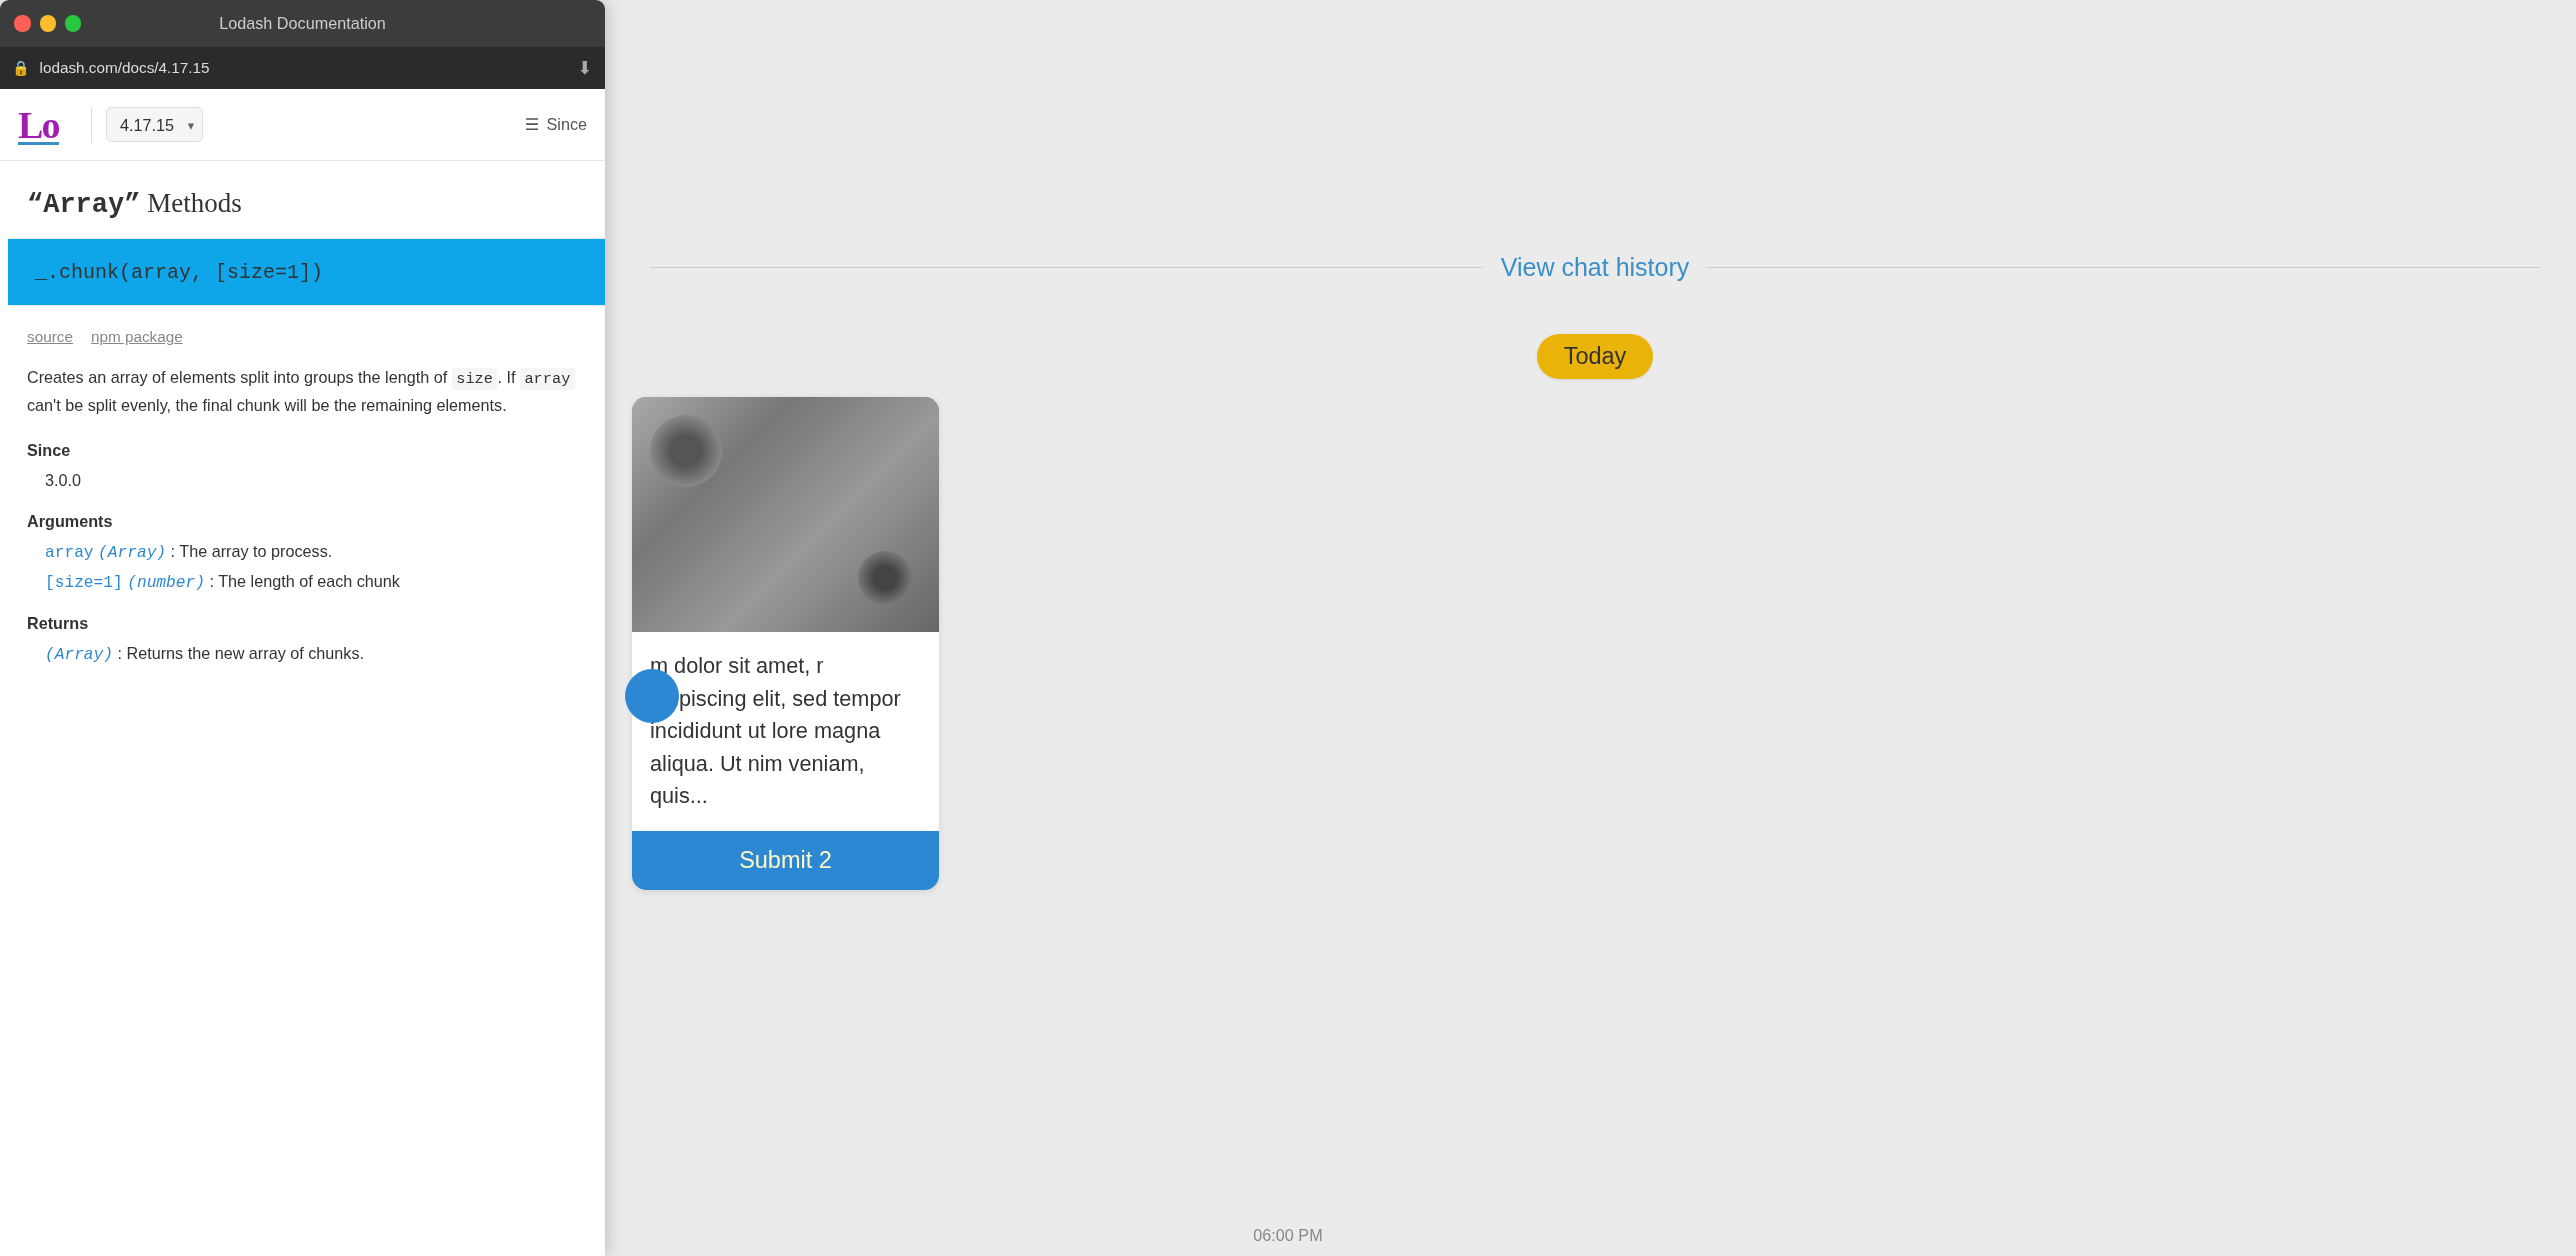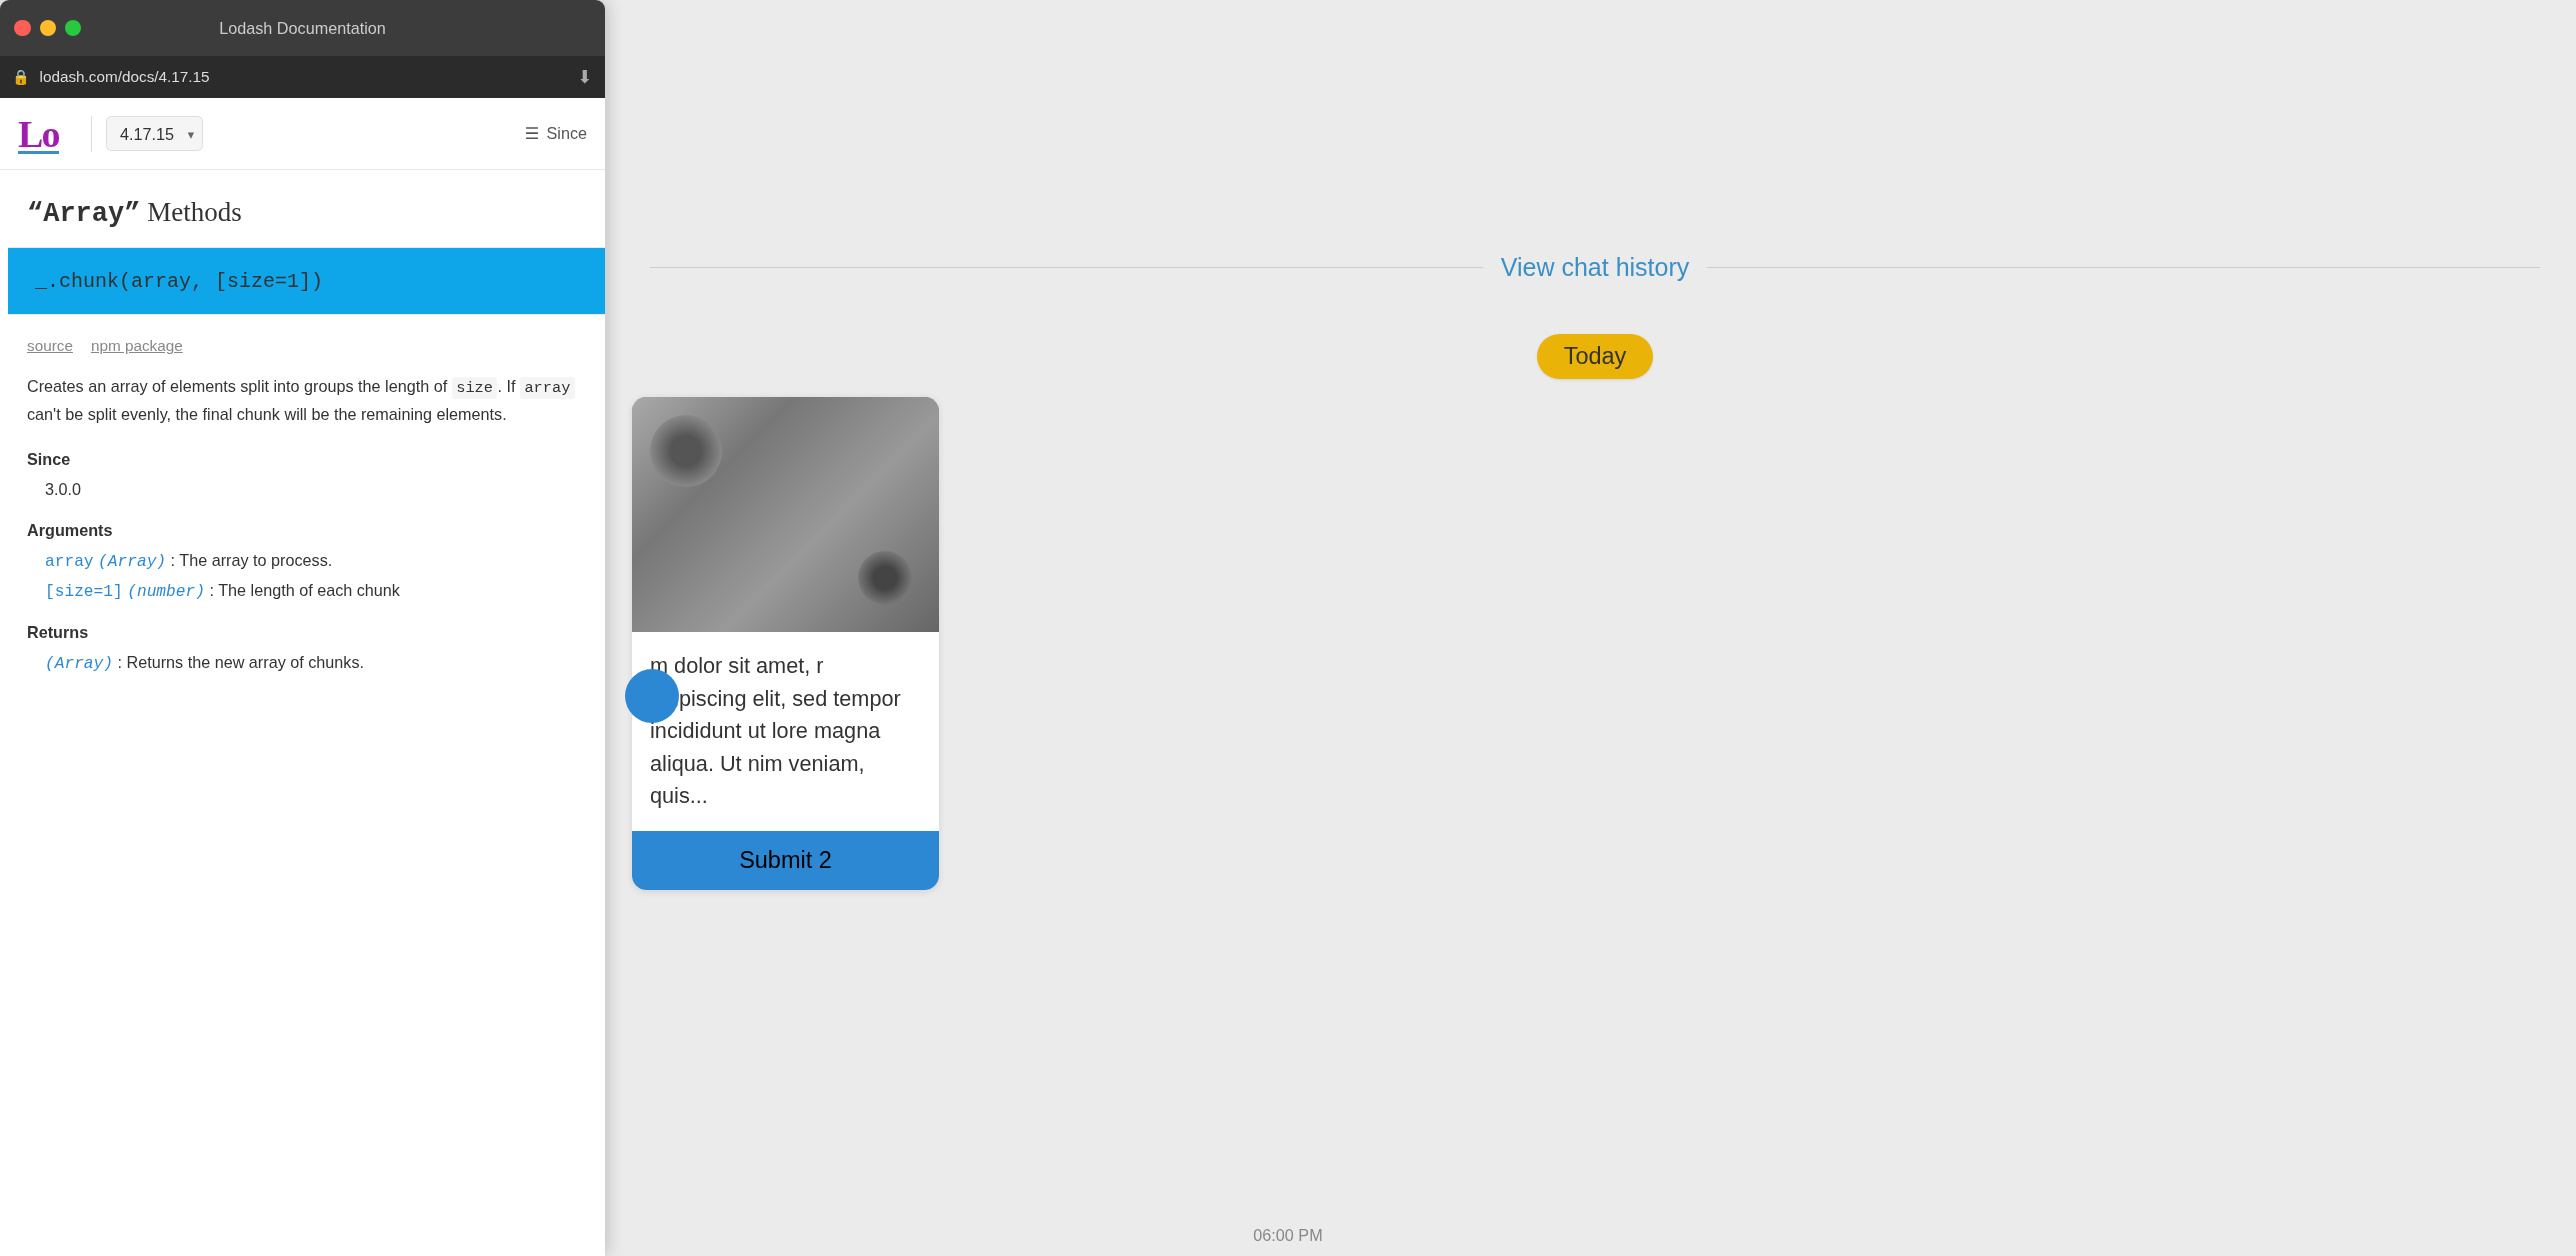--- a/index.html
+++ b/index.html
@@ -122,21 +122,21 @@
       padding: 18px;
       font-size: 21.7px;
       color: #333;
       line-height: 1.5;
     }
 
     .chat-card-button {
       display: block;
       width: 100%;
       background: #2d88d4;
-      color: #000000;
+      color: #fef9c3;
       border: none;
       padding: 16.2px;
       font-size: 23.5px;
       text-align: center;
       cursor: pointer;
     }
 
     
     .floating-btn {
       position: absolute;
@@ -161,21 +161,21 @@
       border-radius: 9px 9px 0 0;
       box-shadow: 1.8px 0 18px rgba(0,0,0,0.2);
       overflow: hidden;
       display: flex;
       flex-direction: column;
     }
 
     
     .title-bar {
       background: #3c3c3c;
-      height: 56px;
+      height: 47px;
       display: flex;
       align-items: center;
       justify-content: center;
       position: relative;
       flex-shrink: 0;
     }
 
     .traffic-lights {
       position: absolute;
       left: 14.4px;

